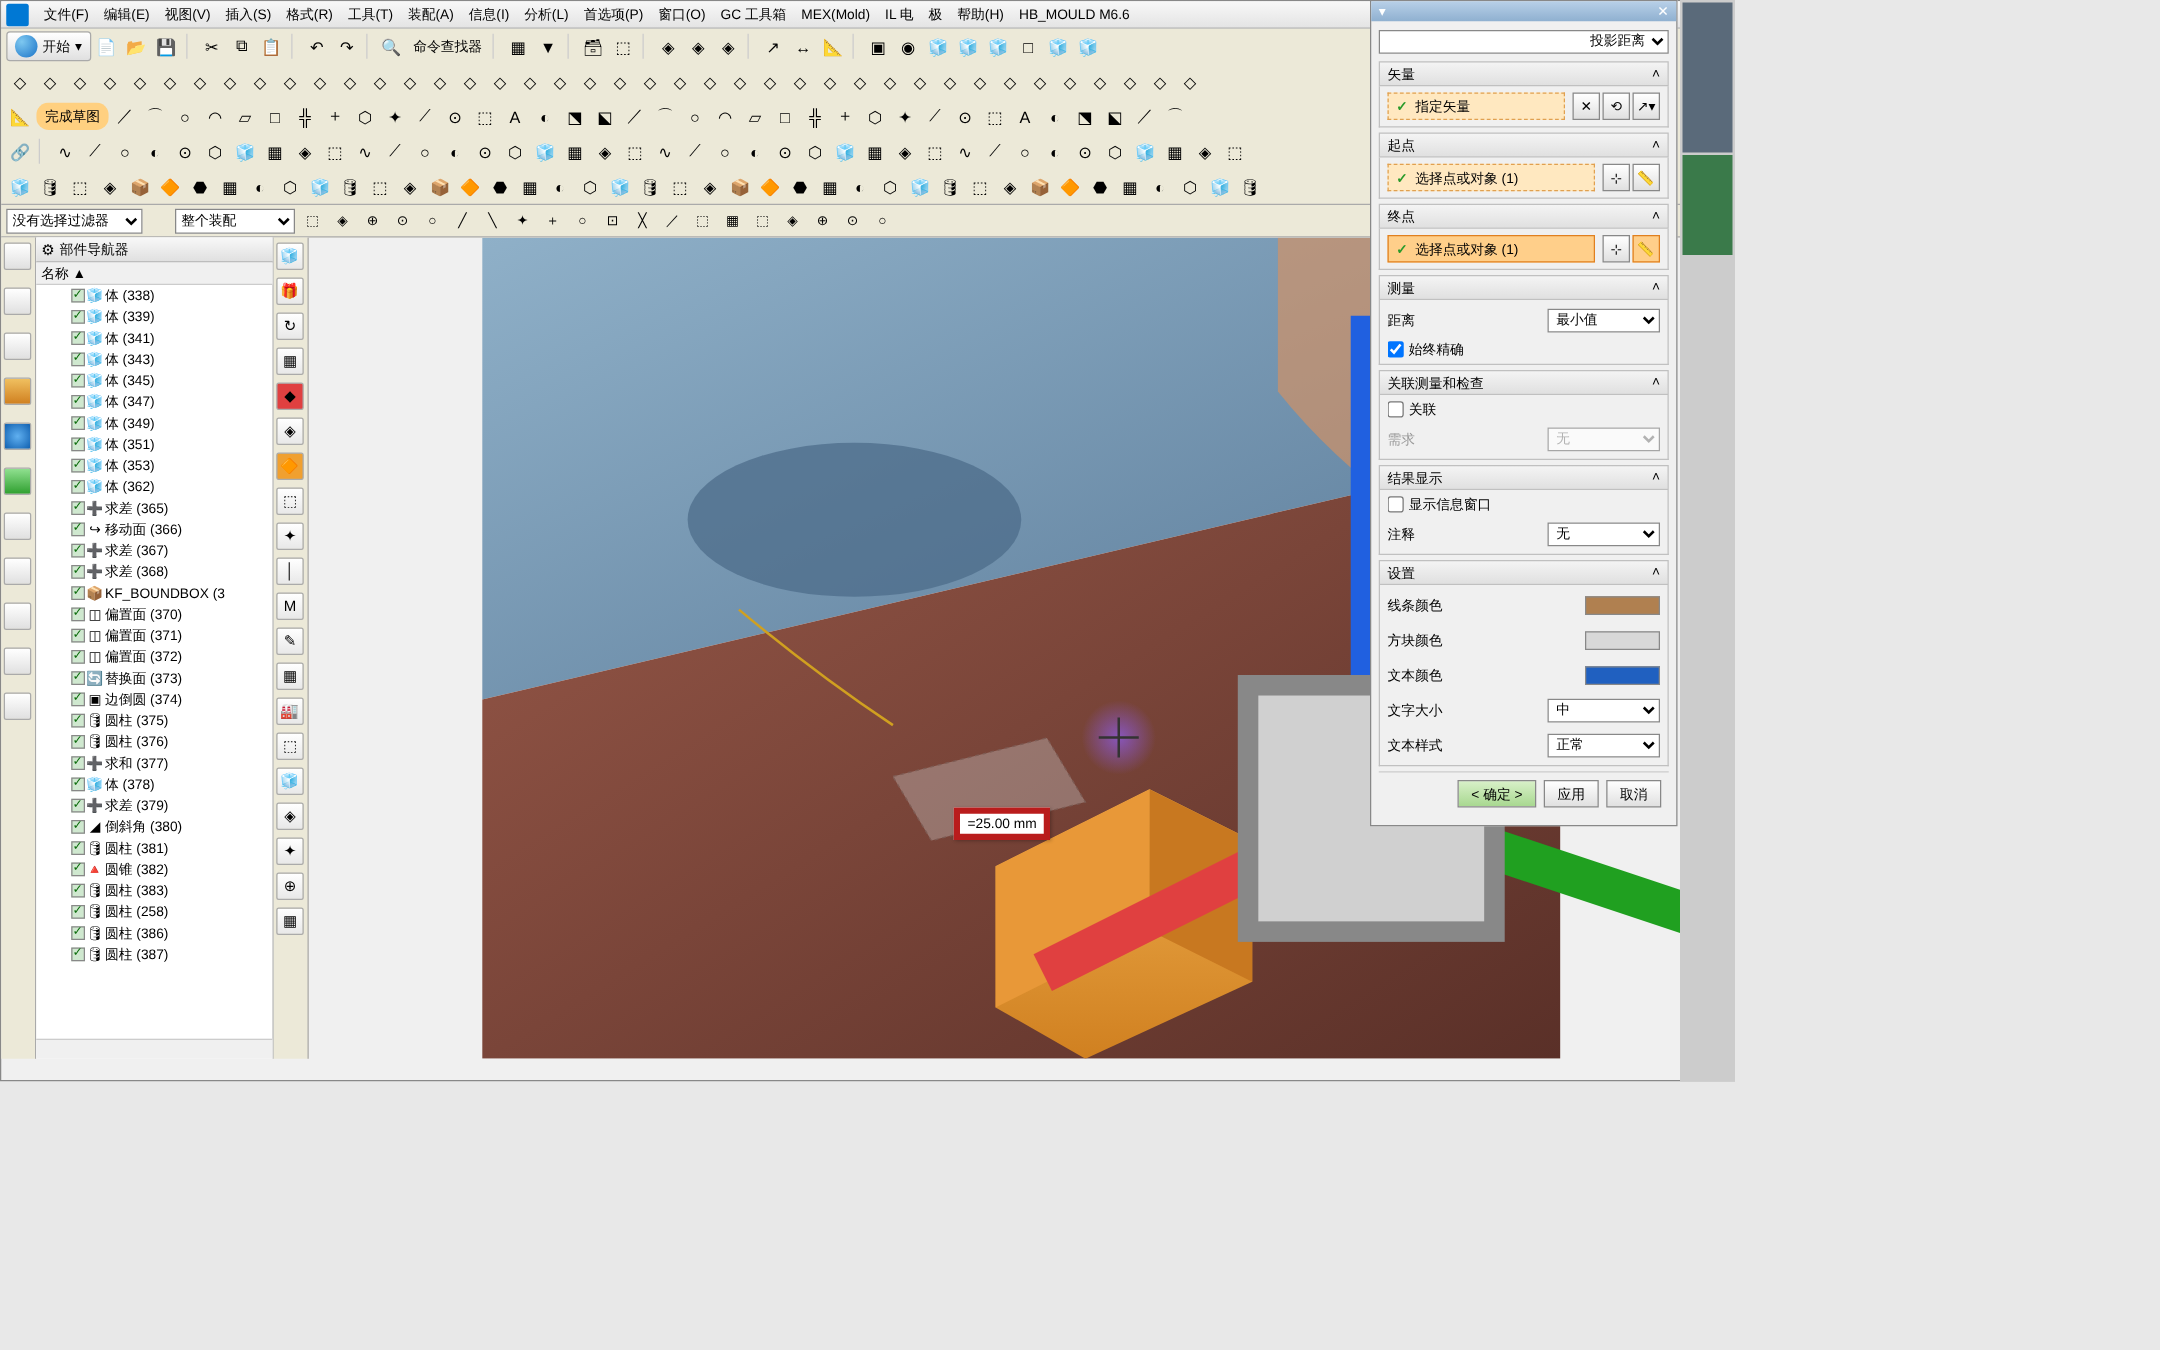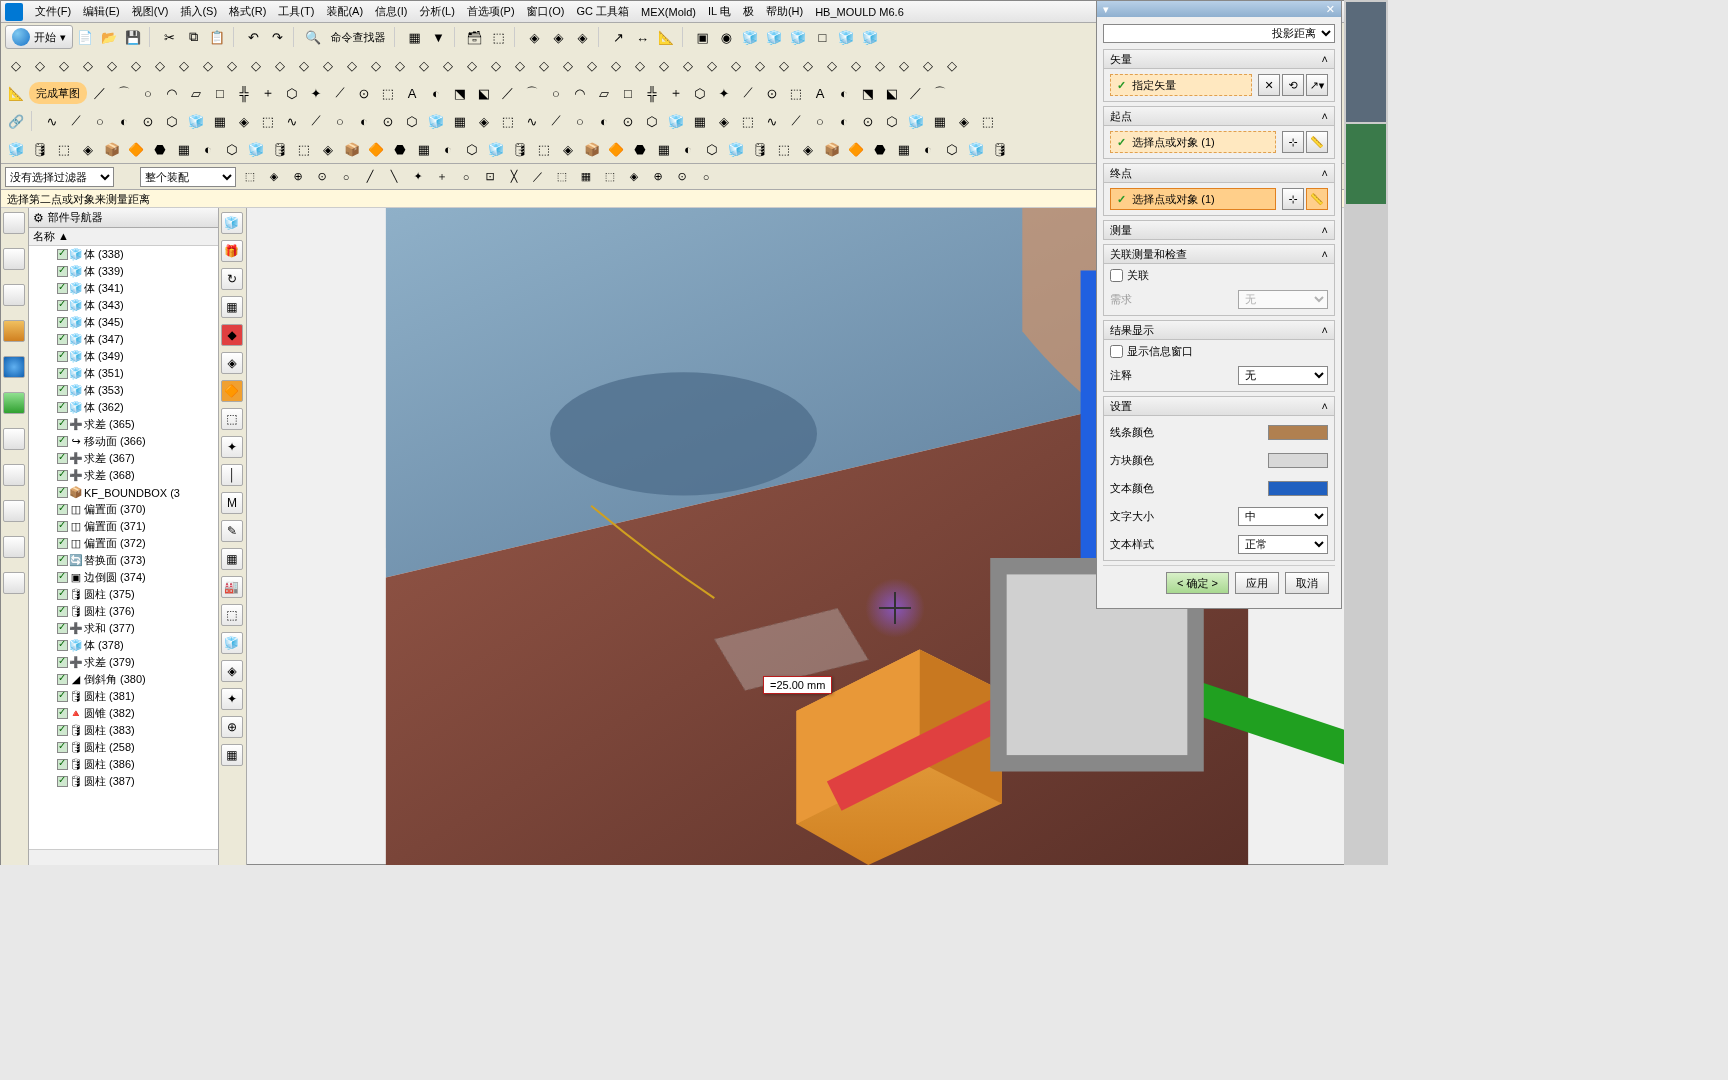--- a/index.html
+++ b/index.html
@@ -31,21 +31,21 @@
 .tree-row .chk{width:11px;height:11px;border:1px solid #888;background:#cfe8cf;position:relative;}
 .tree-row .chk::after{content:"✓";position:absolute;top:-3px;left:0;font-size:10px;color:#0a6b0a;}
 .tree-row .ico{width:12px;height:12px;display:inline-flex;align-items:center;justify-content:center;font-size:11px;}
 .tree::-webkit-scrollbar{width:14px;}
 .tree::-webkit-scrollbar-thumb{background:#c0c0c0;border:1px solid #888;}
 .nav-hscroll{height:16px;background:#f0f0f0;border-top:1px solid #ccc;}
 .feature-rail{width:28px;background:#ece9d8;border-right:1px solid #aaa;display:flex;flex-direction:column;padding:4px 2px;gap:6px;overflow:hidden;}
 .feature-rail .fbtn{width:22px;height:22px;border:1px solid #aaa;border-radius:2px;background:linear-gradient(#fff,#e8e8e8);cursor:pointer;display:flex;align-items:center;justify-content:center;font-size:12px;}
 .viewport{flex:1;position:relative;overflow:hidden;}
 .viewport svg{width:100%;height:100%;display:block;}
-.dim-badge{position:absolute;left:516px;top:468px;background:#fff;border:1px solid #b91c1c;padding:2px 6px;font-size:11px;box-shadow:1px 1px 3px rgba(0,0,0,.3);}
+.dim-badge{position:absolute;left:516px;top:456px;background:#fff;border:5px solid #b91c1c;padding:2px 6px;font-size:11px;box-shadow:1px 1px 3px rgba(0,0,0,.3);}
 .click-pulse{position:absolute;left:618px;top:370px;width:60px;height:60px;border-radius:50%;background:radial-gradient(circle,rgba(140,90,220,.8),rgba(140,90,220,0) 70%);}
 .cross{position:absolute;left:632px;top:384px;width:32px;height:32px;}
 .cross::before,.cross::after{content:"";position:absolute;background:#333;}
 .cross::before{left:15px;top:0;width:2px;height:32px;}
 .cross::after{top:15px;left:0;height:2px;width:32px;}
 .triad{position:absolute;left:280px;bottom:36px;width:40px;height:40px;}
 .panel{position:absolute;top:0;left:1096px;width:246px;background:#f0f0f0;border:1px solid #888;font-size:11px;display:flex;flex-direction:column;}
 .panel-title{height:16px;background:linear-gradient(#b8d0e8,#8fb0d0);color:#fff;padding:0 6px;display:flex;align-items:center;font-size:11px;justify-content:space-between;}
 .panel-body{padding:4px 6px 8px;display:flex;flex-direction:column;gap:0;}
 .field-row{display:flex;align-items:center;justify-content:space-between;height:24px;gap:6px;}
@@ -337,21 +337,20 @@
       <div class="filter-row tb-small">／</div>
       <div class="filter-row tb-small">⬚</div>
       <div class="filter-row tb-small">▦</div>
       <div class="filter-row tb-small">⬚</div>
       <div class="filter-row tb-small">◈</div>
       <div class="filter-row tb-small">⊕</div>
       <div class="filter-row tb-small">⊙</div>
       <div class="filter-row tb-small">○</div>
   </div>
 
-  <div class="status-prompt">选择第二点或对象来测量距离</div>
 
   <div class="body-region">
 
     <div class="left-rail">
       <div class="rail-btn"></div>
       <div class="rail-btn"></div>
       <div class="rail-btn"></div>
       <div class="rail-btn" style="background:linear-gradient(#f0c060,#d08020);"></div>
       <div class="rail-btn" style="background:radial-gradient(#60b0f0,#1060b0);"></div>
       <div class="rail-btn" style="background:linear-gradient(#90e090,#30a030);"></div>
@@ -659,20 +658,30 @@
           <div class="pill-btn">⊹</div>
           <div class="pill-btn hot">📏</div>
         </div>
       </div>
     </div>
 
     <div class="section-head">
       <span>测量</span>
         <span class="collapse">˄</span>
     </div>
+    <div class="section-body">
+      <div class="field-row">
+        <span>距离</span>
+        <select style="flex:0 0 90px;"><option>最小值</option></select>
+      </div>
+      <div class="cb-row">
+        <input type="checkbox" checked="" style="">
+        <span>始终精确</span>
+      </div>
+    </div>
 
     <div class="section-head">
       <span>关联测量和检查</span>
         <span class="collapse">˄</span>
     </div>
     <div class="section-body">
       <div class="cb-row">
         <input type="checkbox" style="">
         <span>关联</span>
       </div>

